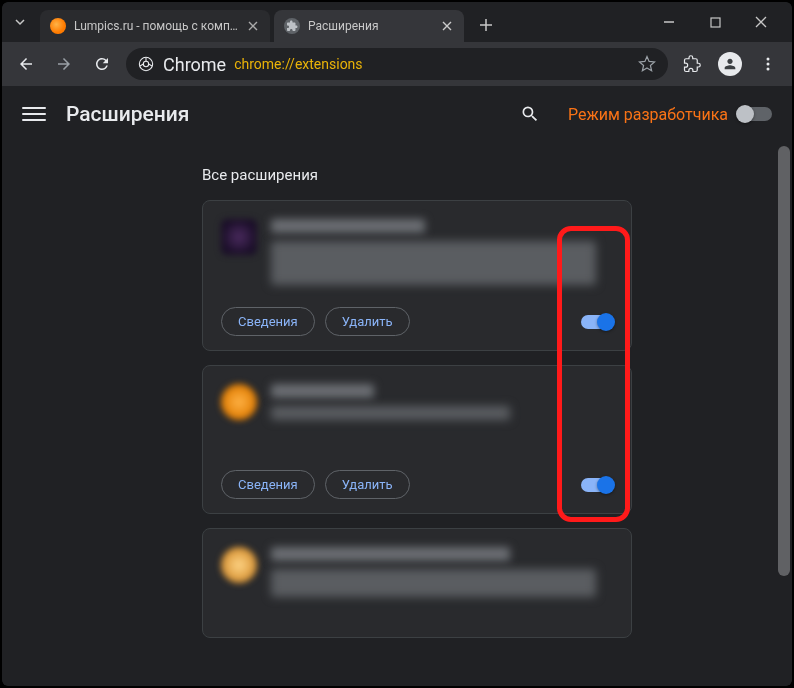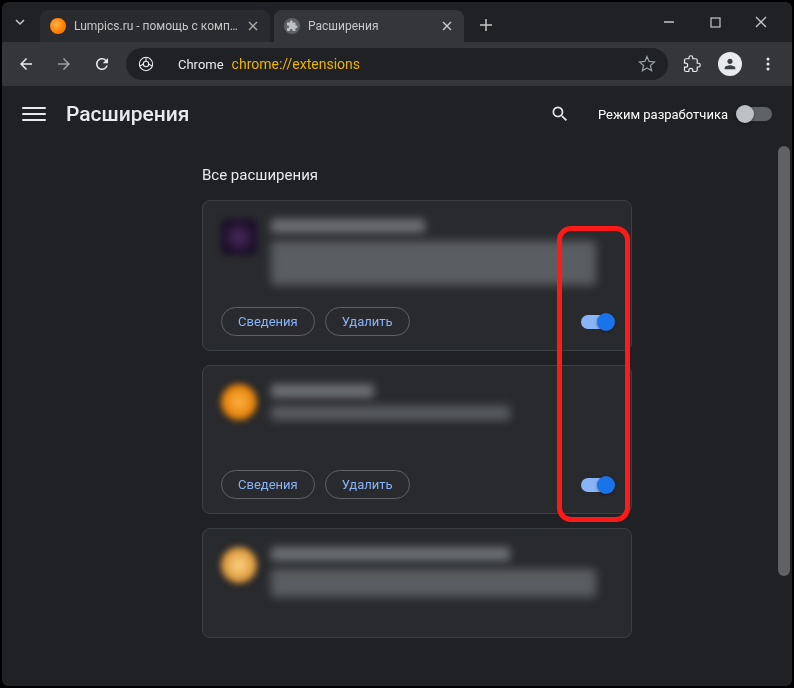--- a/index.html
+++ b/index.html
@@ -114,23 +114,23 @@
     background: #202124;
     border-radius: 16px;
     display: flex;
     align-items: center;
     padding: 0 12px;
     gap: 8px;
     color: #e8eaed;
     font-size: 14px;
   }
   .omnibox .chrome-badge {
-    display: flex; align-items: center; gap: 24px;
-    color: #e8eaed;
-    font-size: 13px;
+    display: flex; align-items: center; gap: 9px;
+    color: #e8eaed;
+    font-size: 18px;
   }
   .omnibox .url { color: #eab308; font-size: 14px; }
   .omnibox .star {
     margin-left: auto;
     color: #9aa0a6;
   }
   .toolbar-icon {
     width: 28px; height: 28px;
     display: flex; align-items: center; justify-content: center;
     color: #e8eaed;
@@ -174,22 +174,22 @@
   }
   .header-spacer { flex: 1; }
   .header-icon {
     width: 36px; height: 36px;
     display: flex; align-items: center; justify-content: center;
     color: #e8eaed;
     cursor: pointer;
   }
   .dev-mode {
     display: flex; align-items: center; gap: 10px;
-    font-size: 13px;
-    color: #ffffff;
+    font-size: 16px;
+    color: #f97316;
   }
   .toggle {
     width: 34px; height: 14px;
     background: #5f6368;
     border-radius: 7px;
     position: relative;
     cursor: pointer;
   }
   .toggle::after {
     content: "";

